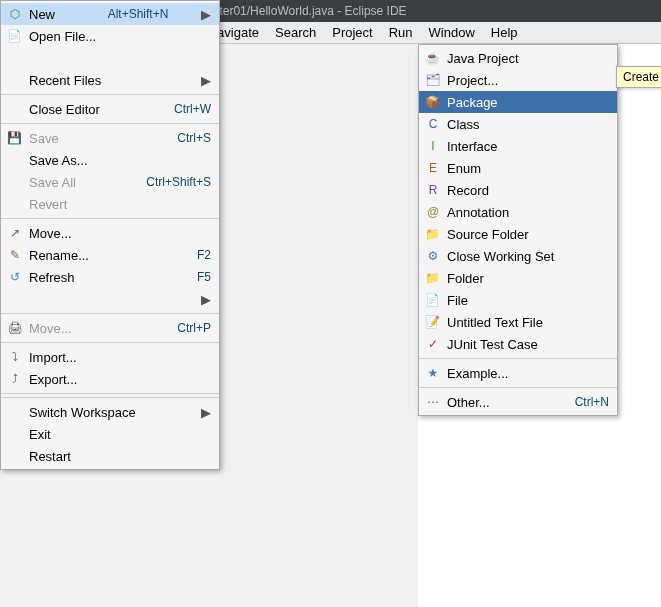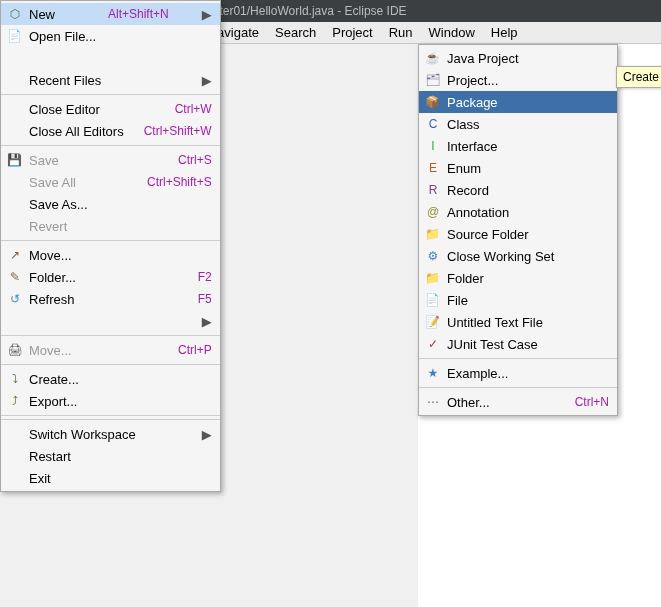--- a/index.html
+++ b/index.html
@@ -68,21 +68,21 @@
       color: #000;
     }
     .menu-item.highlighted {
       background: #c5dcf7;
     }
     .menu-item.disabled {
       color: #999;
     }
     .menu-item .shortcut {
       margin-left: auto;
-      color: #a21caf;
+      color: #0c4a6e;
       font-size: 12px;
       padding-left: 20px;
       text-align: right;
     }
     .menu-item .arrow {
       margin-left: auto;
       color: #555;
     }
     .menu-item .icon-placeholder {
       position: absolute;
@@ -220,60 +220,55 @@
   </div>
 
   <div class="menu-separator"></div>
 
   <div class="menu-item">
     <span class="icon-placeholder"></span>
     <span>Close Editor</span>
     <span class="shortcut">Ctrl+W</span>
   </div>
 
-  <div class="menu-item">
-    <span class="icon-placeholder"></span>
-    <span>Close All Editors</span>
-    <span class="shortcut">Ctrl+Shift+W</span>
-  </div>
 
   <div class="menu-separator"></div>
 
   <div class="menu-item disabled">
     <span class="icon-placeholder icon-save">💾</span>
     <span>Save</span>
     <span class="shortcut">Ctrl+S</span>
   </div>
 
+  <div class="menu-item">
+    <span class="icon-placeholder"></span>
+    <span>Save As...</span>
+  </div>
+
   <div class="menu-item disabled">
     <span class="icon-placeholder"></span>
     <span>Save All</span>
     <span class="shortcut">Ctrl+Shift+S</span>
   </div>
 
-  <div class="menu-item">
-    <span class="icon-placeholder"></span>
-    <span>Save As...</span>
-  </div>
-
   <div class="menu-item disabled">
     <span class="icon-placeholder"></span>
     <span>Revert</span>
   </div>
 
   <div class="menu-separator"></div>
 
   <div class="menu-item">
     <span class="icon-placeholder icon-move">↗</span>
     <span>Move...</span>
   </div>
 
   <div class="menu-item">
     <span class="icon-placeholder icon-rename">✎</span>
-    <span>Folder...</span>
+    <span>Rename...</span>
     <span class="shortcut">F2</span>
   </div>
 
   <div class="menu-item">
     <span class="icon-placeholder icon-refresh">↺</span>
     <span>Refresh</span>
     <span class="shortcut">F5</span>
   </div>
 
   <div class="menu-item">
@@ -286,47 +281,47 @@
   <div class="menu-item disabled">
     <span class="icon-placeholder icon-print">🖨</span>
     <span>Move...</span>
     <span class="shortcut">Ctrl+P</span>
   </div>
 
   <div class="menu-separator"></div>
 
   <div class="menu-item">
     <span class="icon-placeholder icon-import">⤵</span>
-    <span>Create...</span>
+    <span>Import...</span>
   </div>
 
   <div class="menu-item">
     <span class="icon-placeholder icon-export">⤴</span>
     <span>Export...</span>
   </div>
 
   <div class="menu-separator"></div>
 
 
   <div class="menu-separator"></div>
 
   <div class="menu-item">
     <span class="icon-placeholder"></span>
     <span>Switch Workspace</span>
     <span class="arrow"> ▶</span>
   </div>
 
   <div class="menu-item">
     <span class="icon-placeholder"></span>
+    <span>Exit</span>
+  </div>
+
+  <div class="menu-item">
+    <span class="icon-placeholder"></span>
     <span>Restart</span>
-  </div>
-
-  <div class="menu-item">
-    <span class="icon-placeholder"></span>
-    <span>Exit</span>
   </div>
 
 </div>
 
 <div class="new-submenu">
 
   <div class="menu-item">
     <span class="icon-placeholder icon-java">☕</span>
     <span>Java Project</span>
   </div>

